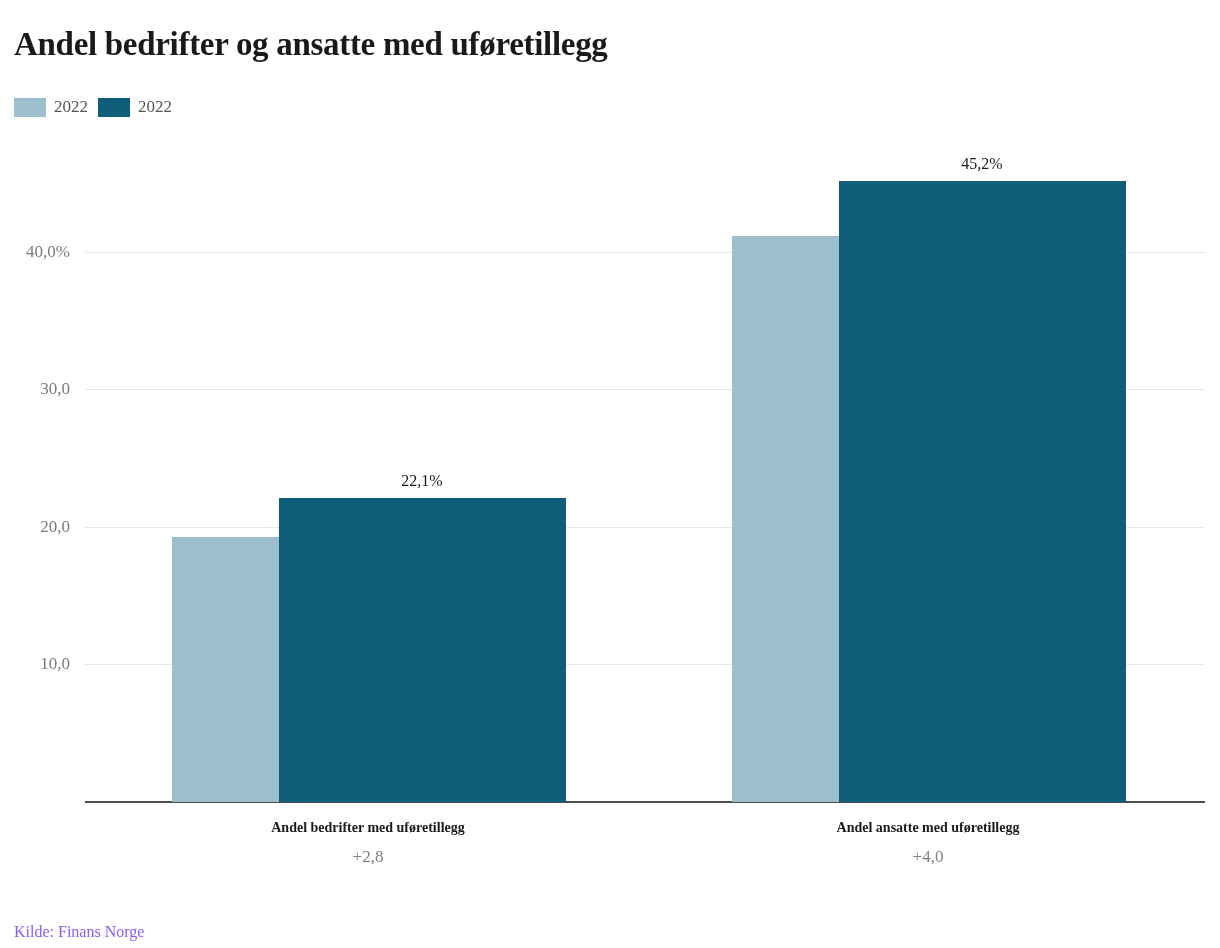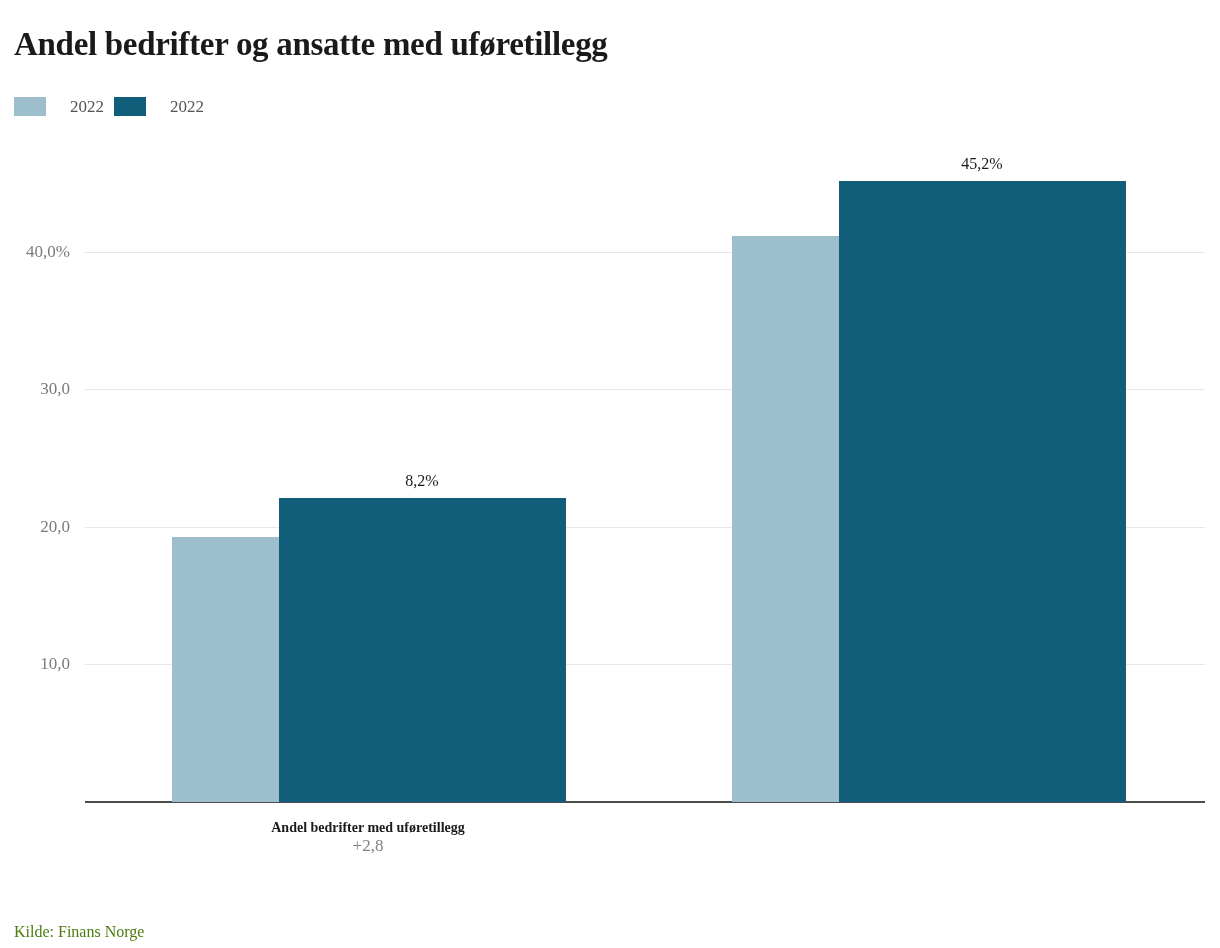--- a/index.html
+++ b/index.html
@@ -41,21 +41,22 @@
     position: absolute;
     left: 14px;
     top: 84px;
     display: flex;
     align-items: center;
     gap: 10px;
     height: 22px;
   }
   .legend-item {
     display: flex;
-    gap: 24px;
+    align-items: center;
+    gap: 8px;
   }
   .legend-swatch {
     width: 32px;
     height: 19px;
     display: inline-block;
   }
   .legend-label {
     font-size: 17px;
     color: #555555;
   }
@@ -116,30 +117,30 @@
     white-space: nowrap;
   }
   .cat-name {
     font-size: 14px;
     font-weight: bold;
     color: #1a1a1a;
   }
   .cat-delta {
     font-size: 17px;
     color: #808080;
-    margin-top: 0;
+    margin-top: 11px;
   }
 
   
   .source {
     position: absolute;
     left: 14px;
     top: 911px;
     font-size: 16px;
-    color: #4d7c0f;
+    color: #8b5cf6;
   }
 </style>
 </head>
 <body>
 
 <div class="chart-root">
 
   <div class="title">Andel bedrifter og ansatte med uføretillegg</div>
 
   <div class="legend">
@@ -162,28 +163,32 @@
 
     <div class="axis-line"></div>
 
     <div class="ytick" style="top:522px">10,0</div>
     <div class="ytick" style="top:385px">20,0</div>
     <div class="ytick" style="top:247px">30,0</div>
     <div class="ytick" style="top:110px">40,0%</div>
 
     <div class="bar" style="left:87px; width:107px; height:265px; background:#9DBECC;"></div>
     <div class="bar" style="left:194px; width:287px; height:304px; background:#115E7A;"></div>
-    <div class="bar-label" style="left:337px; top:330px;">8,2%</div>
+    <div class="bar-label" style="left:337px; top:330px;">22,1%</div>
 
     <div class="bar" style="left:647px; width:107px; height:566px; background:#9DBECC;"></div>
     <div class="bar" style="left:754px; width:287px; height:621px; background:#115E7A;"></div>
     <div class="bar-label" style="left:897px; top:13px;">45,2%</div>
   </div>
 
   <div class="cat-label" style="left:368px; top:808px;">
     <div class="cat-name">Andel bedrifter med uføretillegg</div>
     <div class="cat-delta">+2,8</div>
   </div>
 
+  <div class="cat-label" style="left:928px; top:808px;">
+    <div class="cat-name">Andel ansatte med uføretillegg</div>
+    <div class="cat-delta">+4,0</div>
+  </div>
 
   <div class="source">Kilde: Finans Norge</div>
 
 </div>
 
 </body></html>

